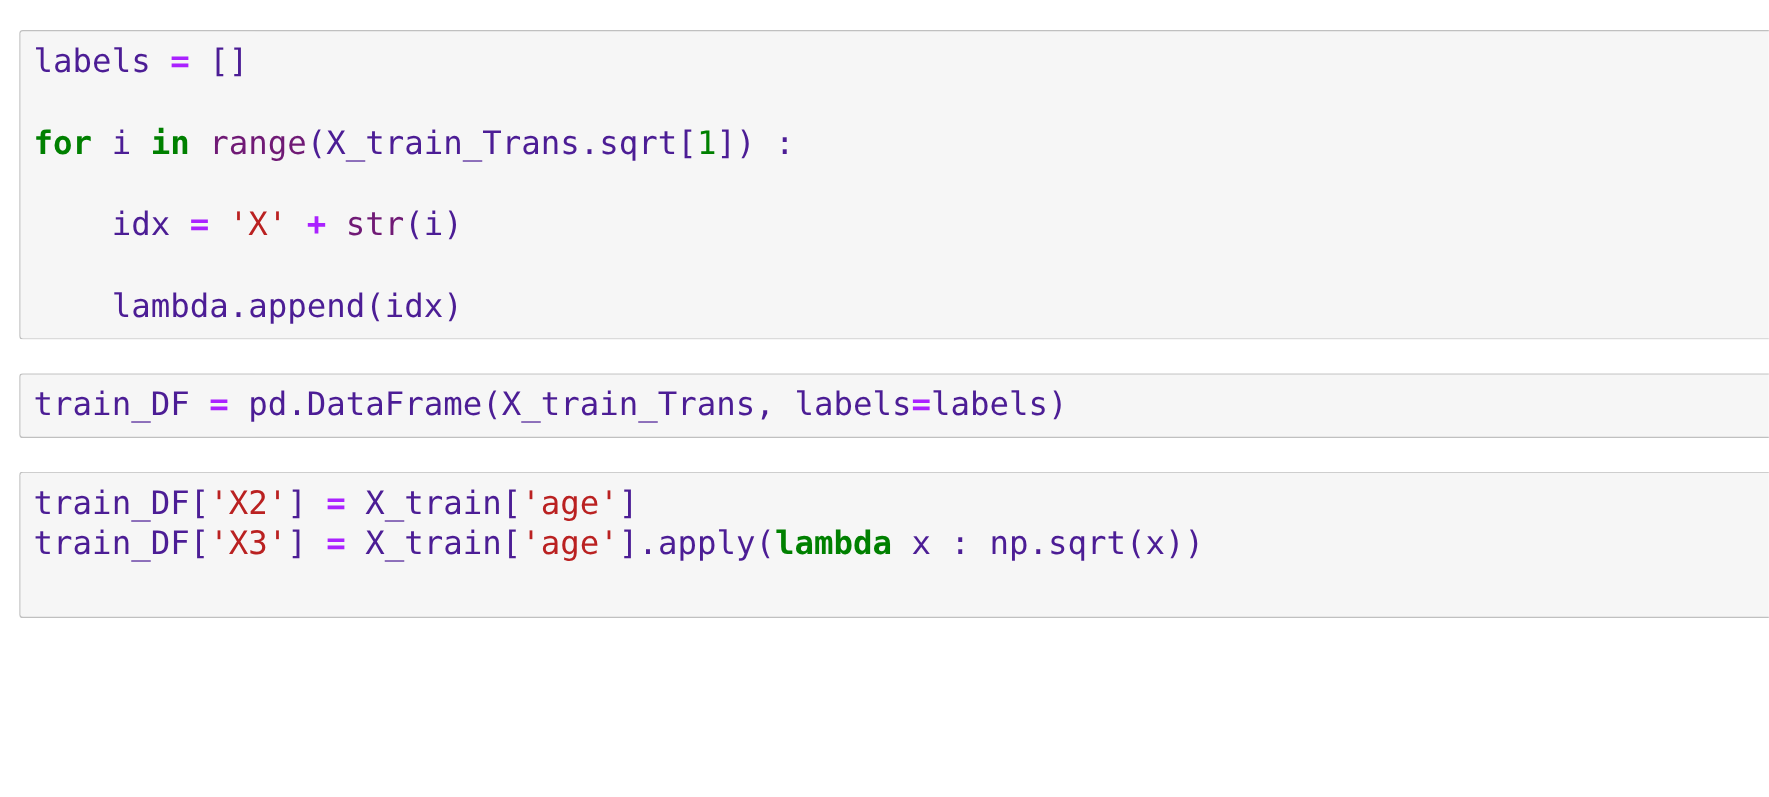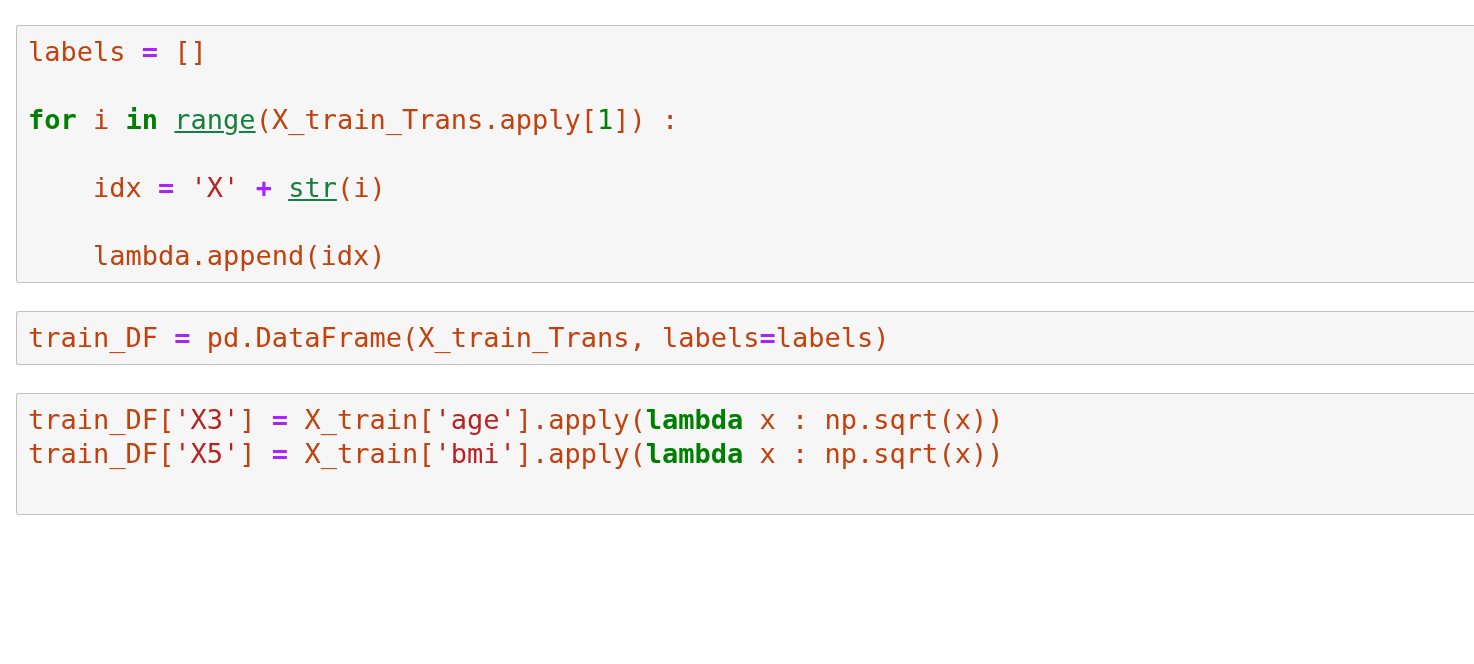--- a/index.html
+++ b/index.html
@@ -28,47 +28,47 @@
     font-family: "DejaVu Sans Mono", "Liberation Mono", monospace;
     font-size: 27px;
     color: #000000;
     cursor: text;
   }
   .line {
     height: 34px;
     line-height: 34px;
     white-space: pre;
   }
-  .tok-pl  { color: #c2410c; }
+  .tok-pl  { color: #4c1d95; }
   .tok-kw  { color: #008000; font-weight: bold; }
-  .tok-bi  { color: #15803d; text-decoration: underline; }
+  .tok-bi  { color: #701a75; }
   .tok-op  { color: #AA22FF; font-weight: bold; }
   .tok-str { color: #BA2121; }
   .tok-num { color: #008000; }
 </style>
 </head>
 <body>
 
 <div class="notebook">
     <div class="cell">
       <div class="code">
         <div class="line"><span class="tok-pl">labels </span><span class="tok-op">=</span><span class="tok-pl"> []</span></div>
         <div class="line"></div>
-        <div class="line"><span class="tok-kw">for</span><span class="tok-pl"> i </span><span class="tok-kw">in</span><span class="tok-pl"> </span><span class="tok-bi">range</span><span class="tok-pl">(X_train_Trans.apply[</span><span class="tok-num">1</span><span class="tok-pl">]) :</span></div>
+        <div class="line"><span class="tok-kw">for</span><span class="tok-pl"> i </span><span class="tok-kw">in</span><span class="tok-pl"> </span><span class="tok-bi">range</span><span class="tok-pl">(X_train_Trans.sqrt[</span><span class="tok-num">1</span><span class="tok-pl">]) :</span></div>
         <div class="line"></div>
         <div class="line"><span class="tok-pl">    idx </span><span class="tok-op">=</span><span class="tok-pl"> </span><span class="tok-str">'X'</span><span class="tok-pl"> </span><span class="tok-op">+</span><span class="tok-pl"> </span><span class="tok-bi">str</span><span class="tok-pl">(i)</span></div>
         <div class="line"></div>
         <div class="line"><span class="tok-pl">    lambda.append(idx)</span></div>
       </div>
     </div>
     <div class="cell">
       <div class="code">
         <div class="line"><span class="tok-pl">train_DF </span><span class="tok-op">=</span><span class="tok-pl"> pd.DataFrame(X_train_Trans, labels</span><span class="tok-op">=</span><span class="tok-pl">labels)</span></div>
       </div>
     </div>
     <div class="cell">
       <div class="code">
+        <div class="line"><span class="tok-pl">train_DF[</span><span class="tok-str">'X2'</span><span class="tok-pl">] </span><span class="tok-op">=</span><span class="tok-pl"> X_train[</span><span class="tok-str">'age'</span><span class="tok-pl">]</span></div>
         <div class="line"><span class="tok-pl">train_DF[</span><span class="tok-str">'X3'</span><span class="tok-pl">] </span><span class="tok-op">=</span><span class="tok-pl"> X_train[</span><span class="tok-str">'age'</span><span class="tok-pl">].apply(</span><span class="tok-kw">lambda</span><span class="tok-pl"> x : np.sqrt(x))</span></div>
-        <div class="line"><span class="tok-pl">train_DF[</span><span class="tok-str">'X5'</span><span class="tok-pl">] </span><span class="tok-op">=</span><span class="tok-pl"> X_train[</span><span class="tok-str">'bmi'</span><span class="tok-pl">].apply(</span><span class="tok-kw">lambda</span><span class="tok-pl"> x : np.sqrt(x))</span></div>
         <div class="line"></div>
       </div>
     </div>
   </div>
 
 </body></html>

